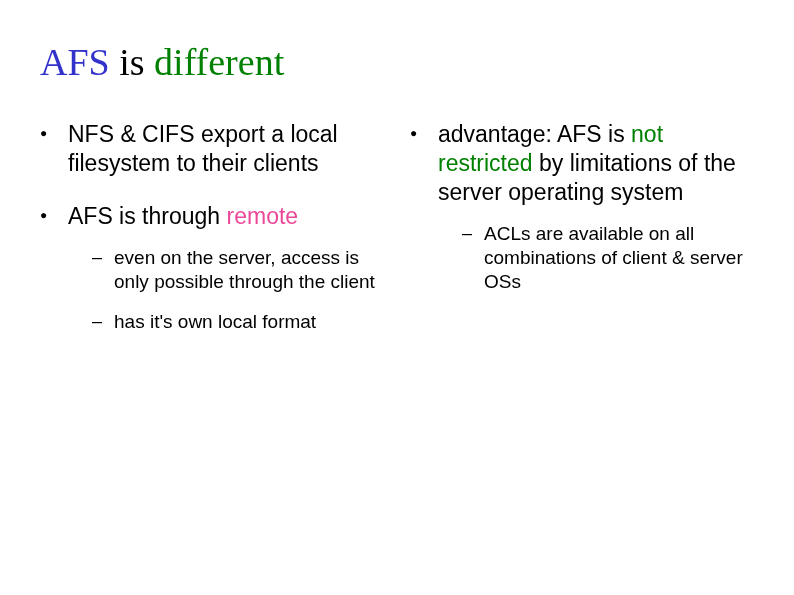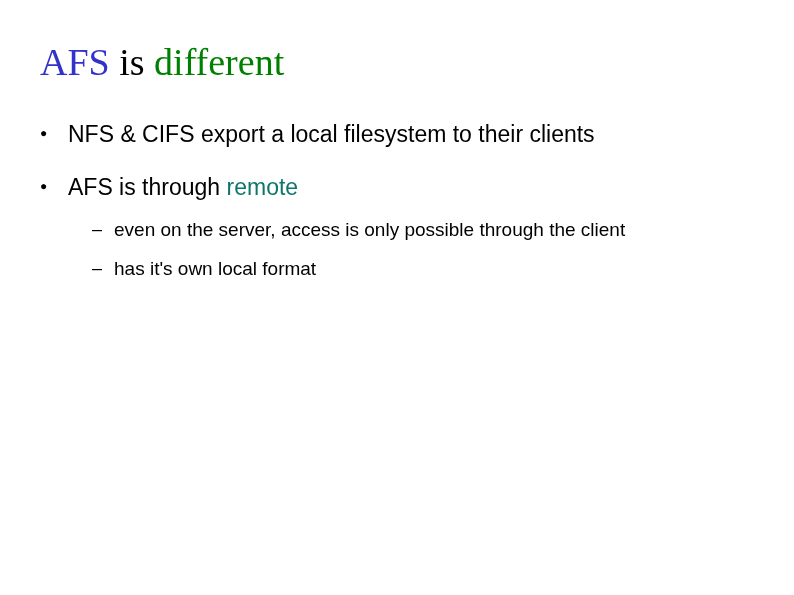--- a/index.html
+++ b/index.html
@@ -23,21 +23,21 @@
     font-family: "Times New Roman", Times, serif;
     font-size: 38px;
     font-weight: normal;
     margin-bottom: 36px;
   }
   .title .black { color: #000000; }
   .title .blue  { color: #3333cc; }
   .title .green { color: #008000; }
   .columns {
     display: flex;
-    flex-direction: column;
+    flex-direction: row;
     gap: 26px;
   }
   .col {
     flex: 1;
   }
   ul.top {
     list-style: none;
     margin: 0;
     padding: 0;
   }
@@ -70,36 +70,39 @@
     line-height: 1.25;
   }
   ul.sub > li::before {
     content: "–";
     position: absolute;
     left: 0;
     top: 0;
     font-size: 18px;
     color: #000000;
   }
-  .blue  { color: #0f766e; }
+  .blue  { color: #ec4899; }
   .green { color: #008000; }
 </style>
 </head>
 <body>
 
 <div class="slide">
   <div class="title"><span class="blue">AFS</span><span class="black"> is </span><span class="green">different</span></div>
   <div class="columns">
     <div class="col">
       <ul class="top">
           <li><span class="black">NFS &amp; CIFS export a local filesystem to their clients</span></li>
           <li><span class="black">AFS is through </span><span class="blue">remote</span><ul class="sub">
               <li><span class="black">even on the server, access is only possible through the client</span></li>
               <li><span class="black">has it's own local format</span></li>
             </ul></li>
         </ul>
     </div>
     <div class="col">
       <ul class="top">
+          <li><span class="black">advantage: AFS is </span><span class="green">not restricted</span><span class="black"> by limitations of the server operating system</span><ul class="sub">
+              <li><span class="black">ACLs are available on all combinations of client &amp; server OSs</span></li>
+            </ul></li>
         </ul>
     </div>
   </div>
 </div>
 
 </body></html>

